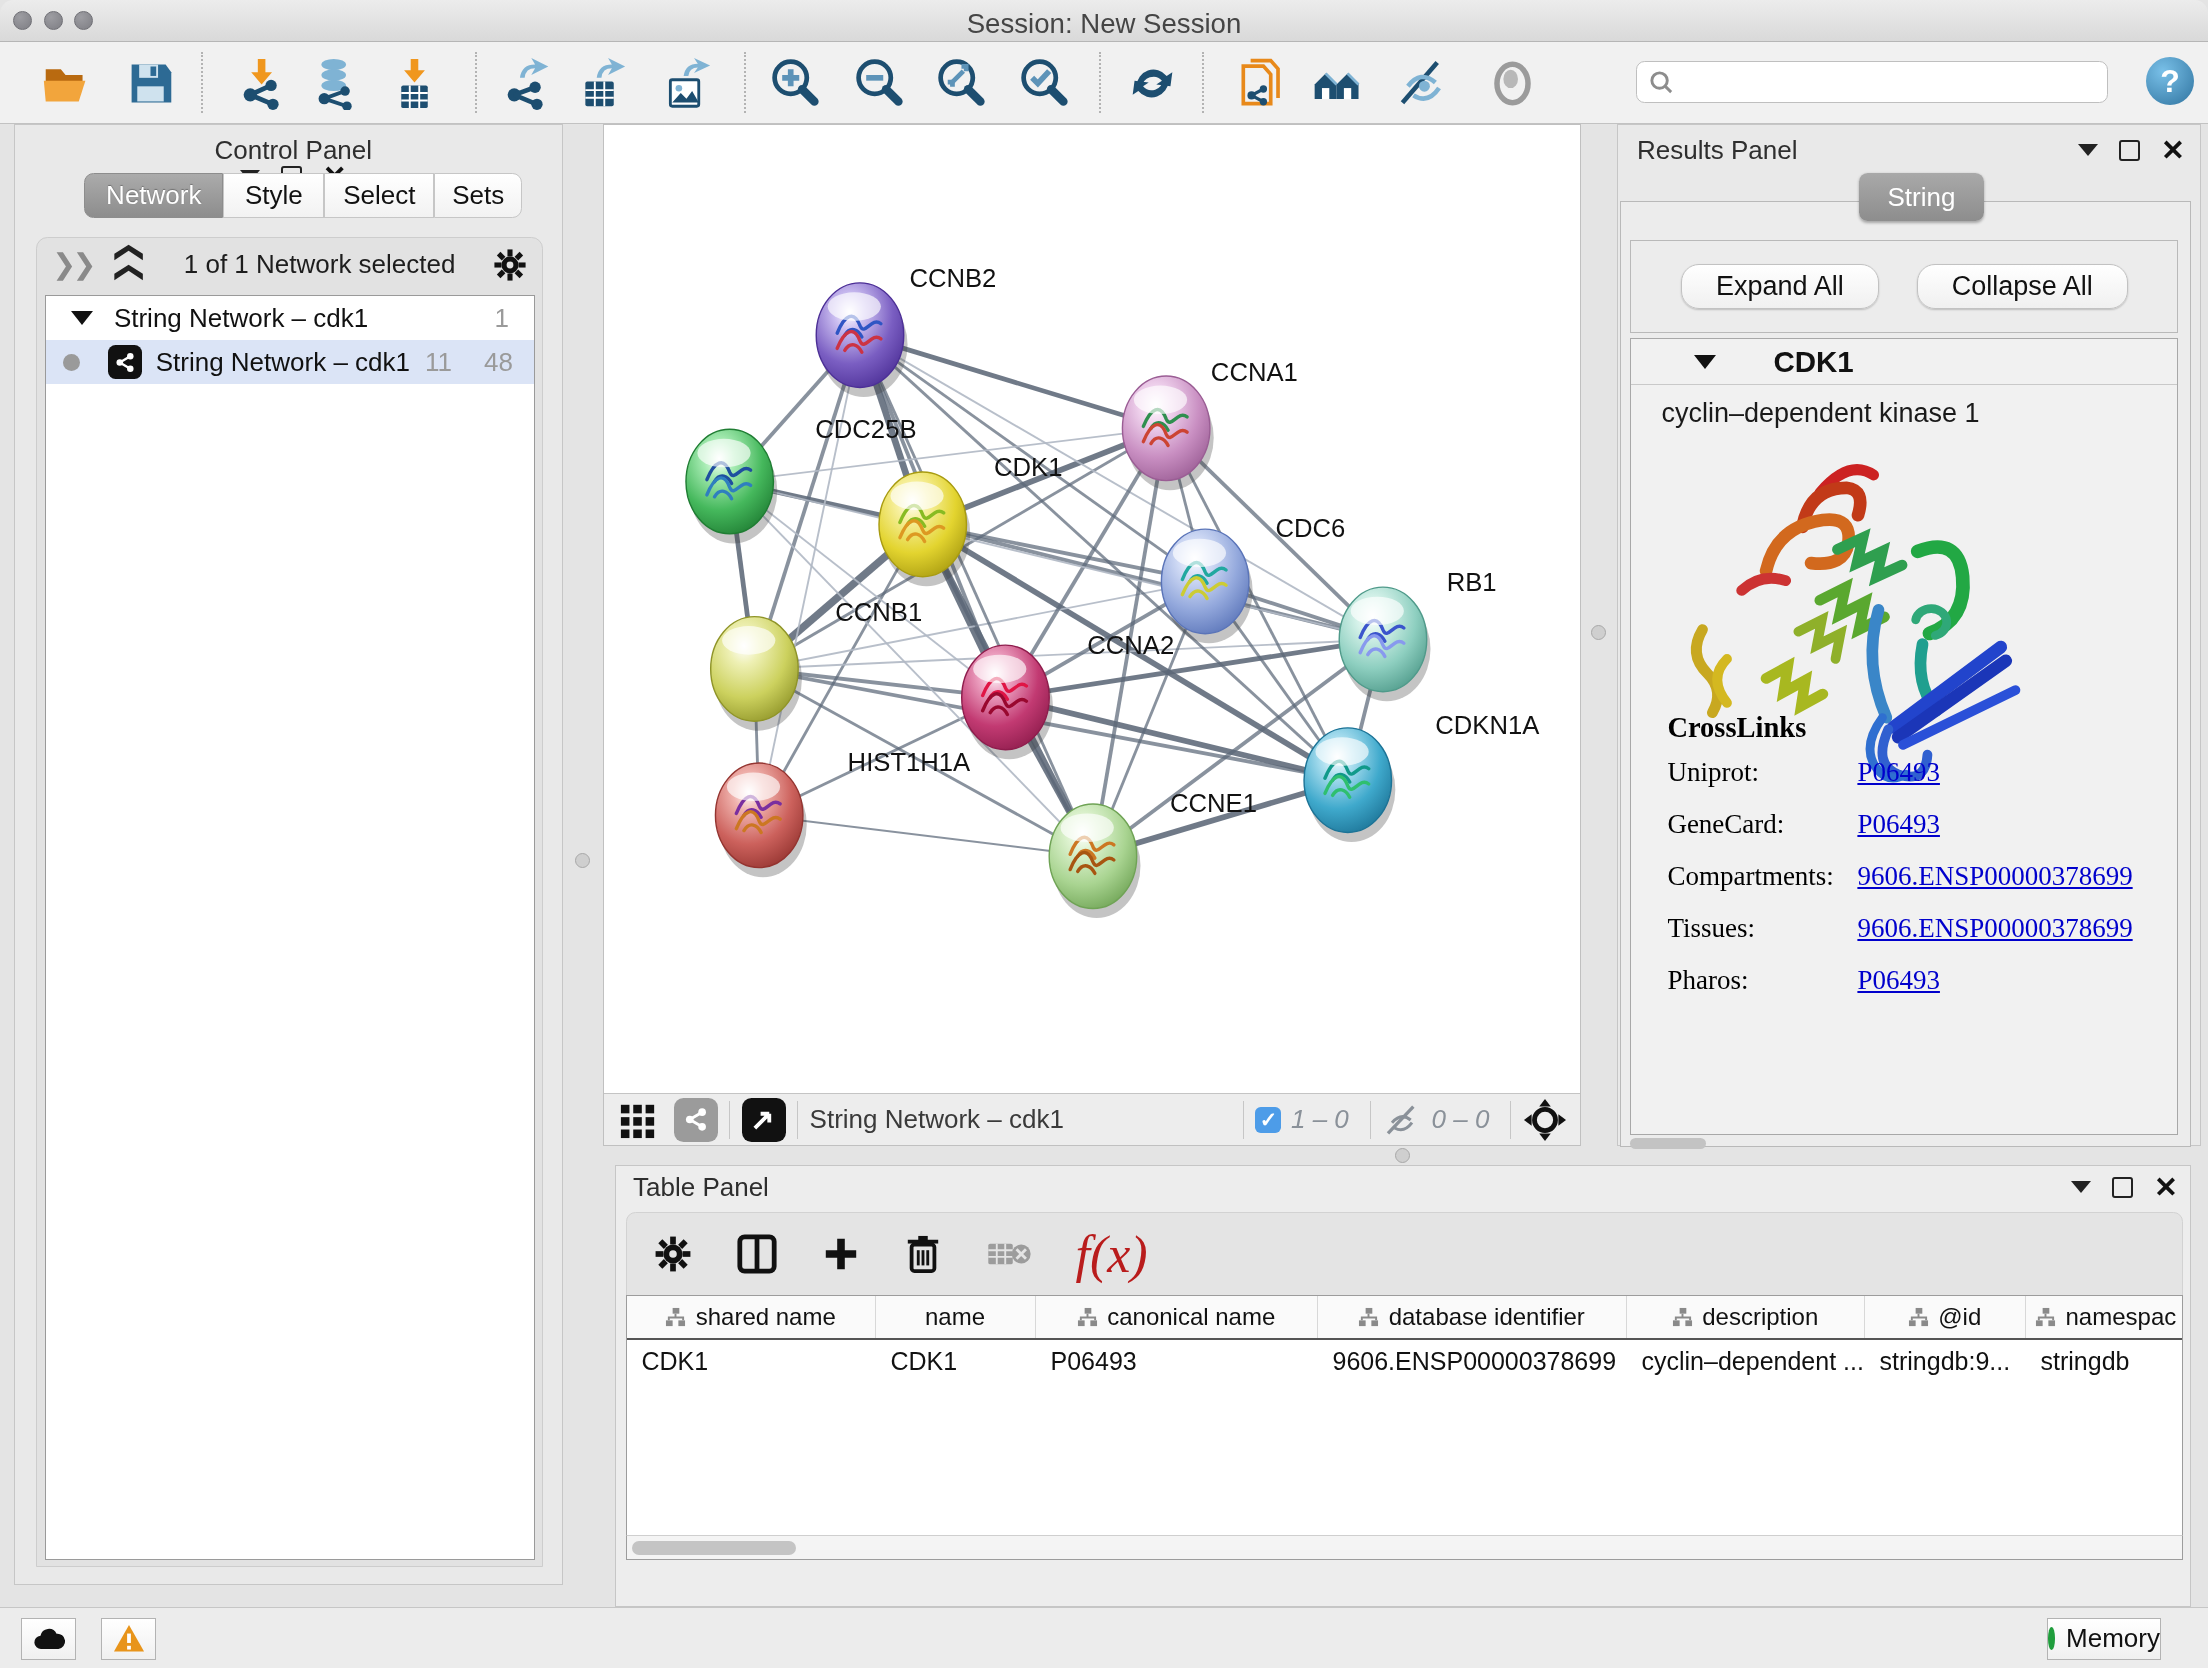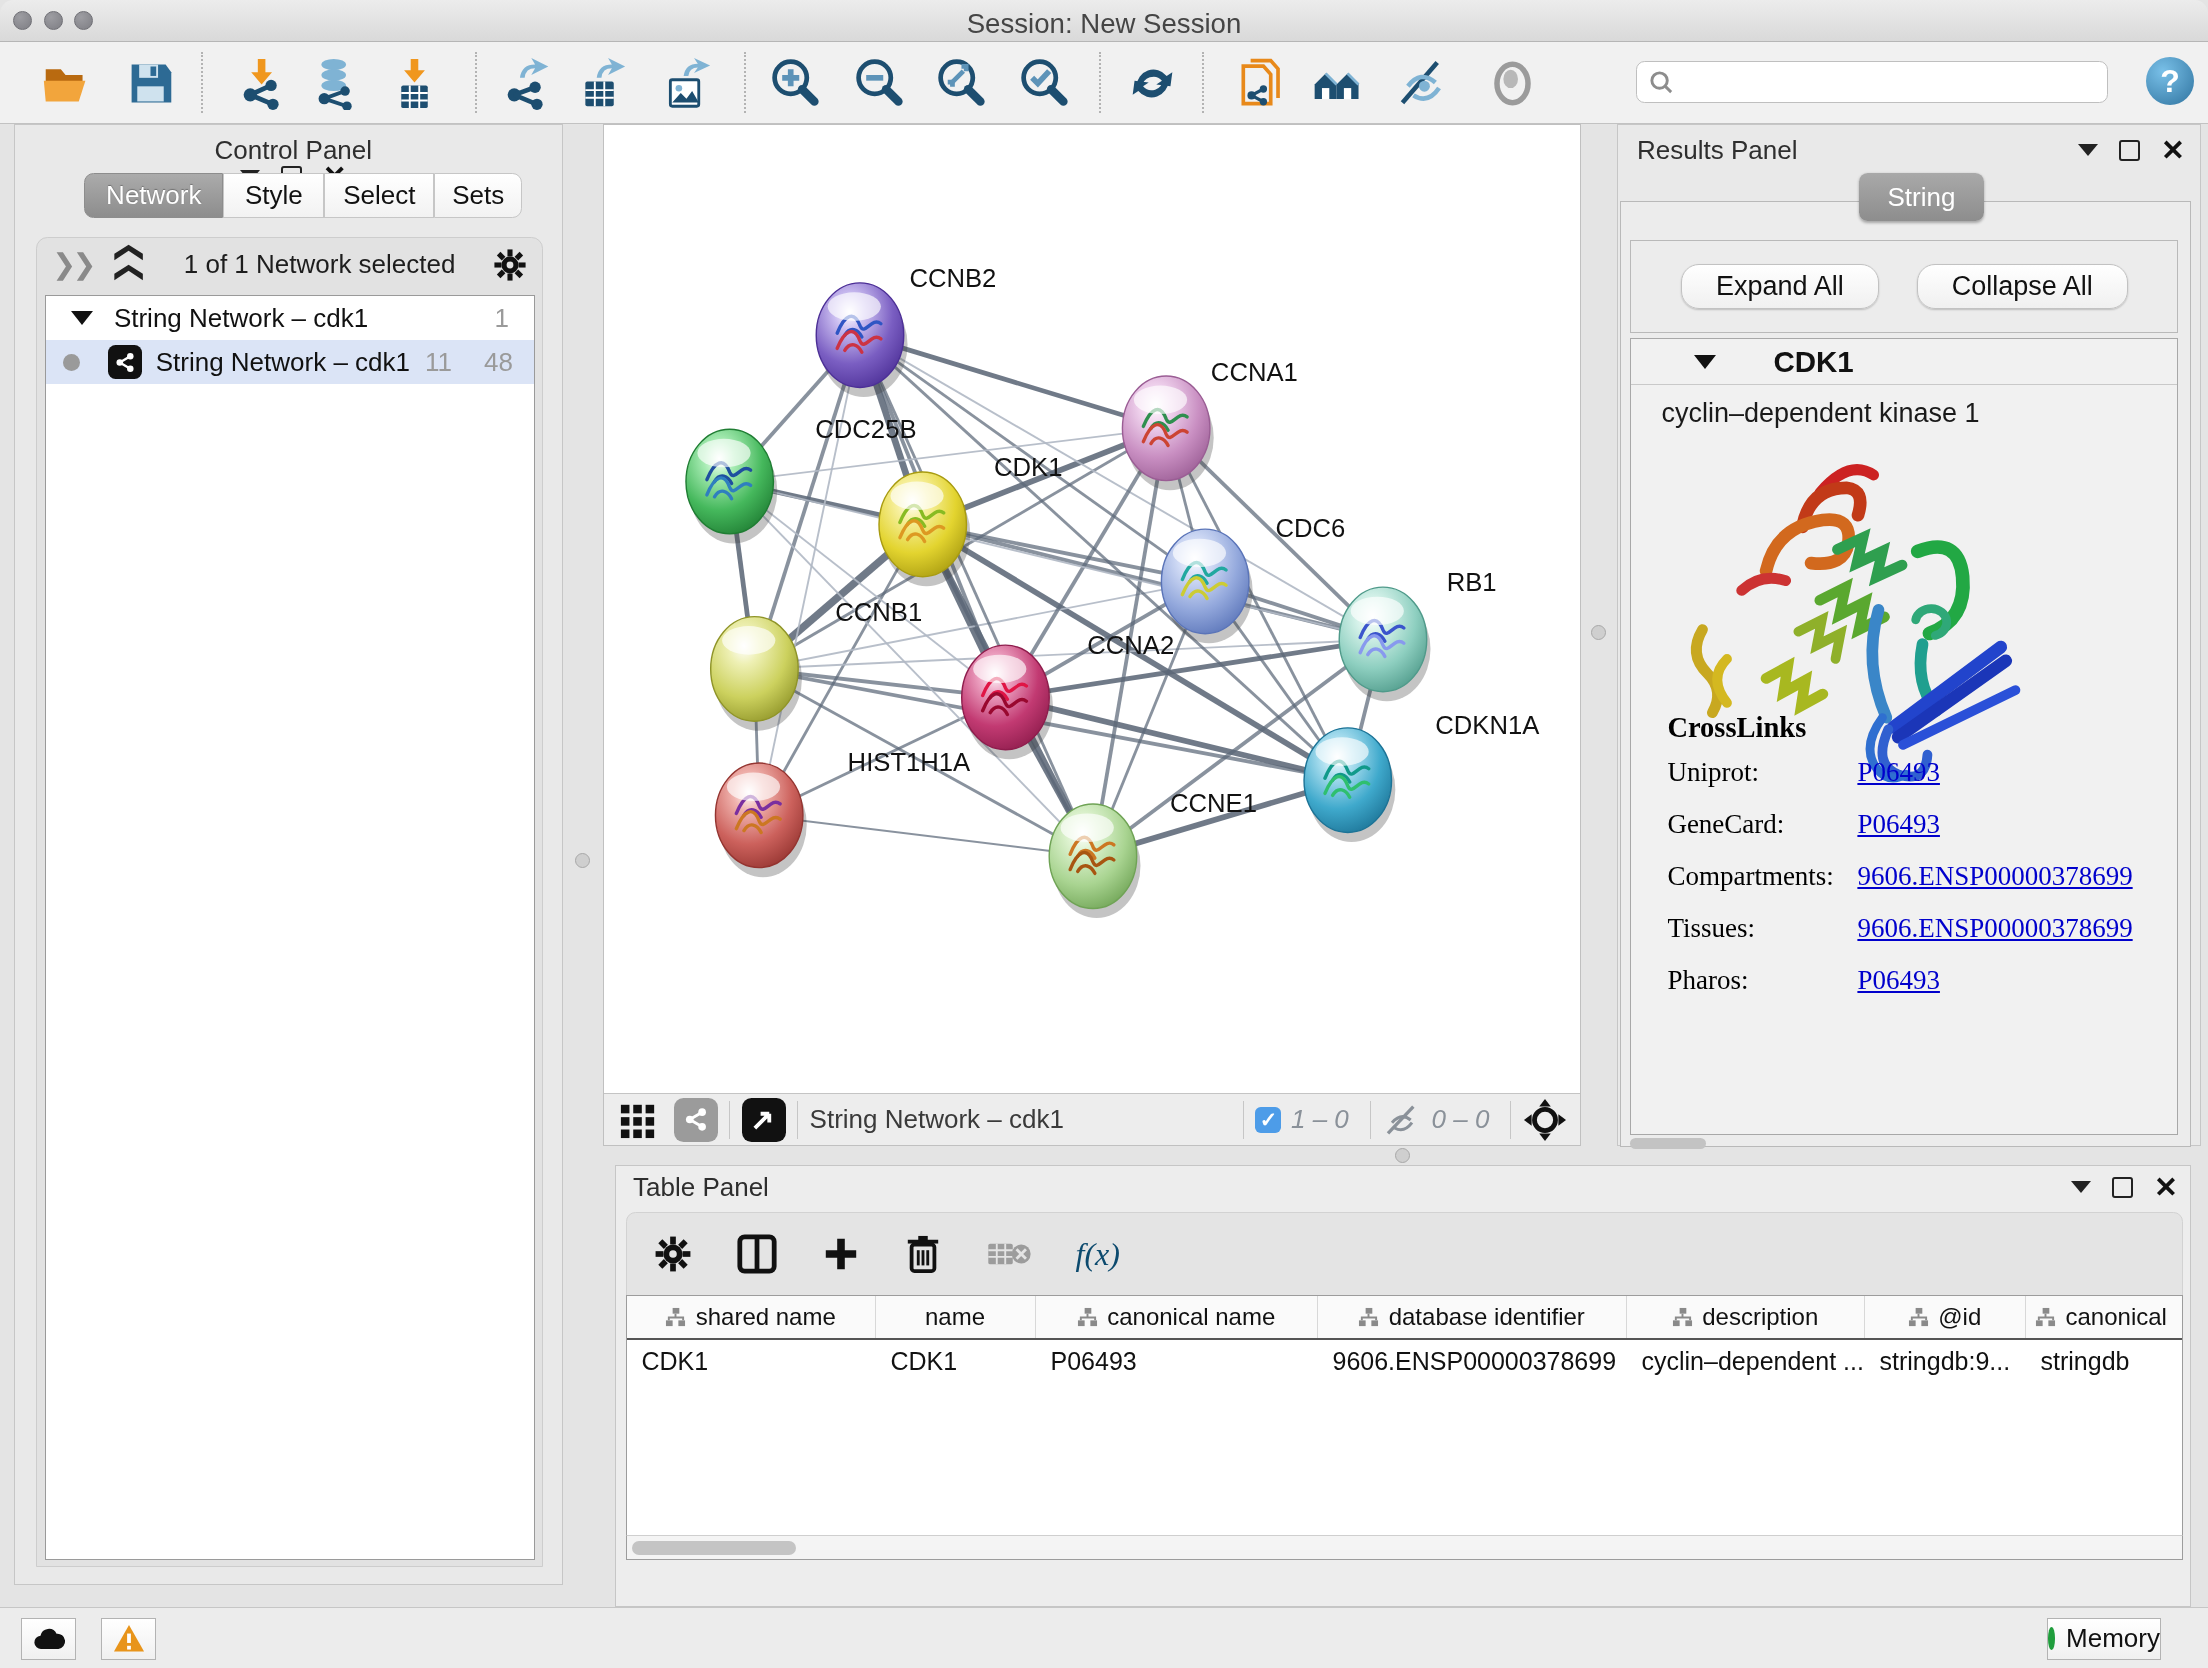--- a/index.html
+++ b/index.html
@@ -88,21 +88,21 @@
   .cl-row { display:flex; margin-bottom:21px; }
   .cl-label { width:190px; font-size:27px; color:#000; }
   .cl-link { font-size:27px; color:#0000cc; text-decoration:underline; }
   .rp-scroll-thumb { left:9.5px; top:936px; width:76px; height:11.4px; background:#c3c3c3; border-radius:5.7px; }
 
   
   .table-panel { left:615px; top:1165px; width:1576px; height:442px; background:#ededed; border:1px solid #c6c6c6; }
   .tp-header { left:17px; top:5.7px; width:1545px; display:flex; justify-content:space-between; align-items:center; }
   .tp-toolbar { left:9.5px; top:46px; width:1557px; height:84px; background:#e4e4e4; border:1px solid #d2d2d2; border-radius:9.5px 9.5px 0 0;
     display:flex; align-items:center; gap:44px; padding-left:27px; }
-  .fx { font-family:"Liberation Serif", serif; font-style:italic; font-size:32px; color:#0c4a6e; }
+  .fx { font-family:"Liberation Serif", serif; font-style:italic; font-size:52px; color:#b91c1c; }
   .tp-table { left:9.5px; top:129px; width:1557px; height:240px; background:#fff; border:1px solid #9c9c9c; border-bottom:none; }
   .thead { display:flex; height:44px; background:#fafafa; border-bottom:2.9px solid #555; }
   .th { display:flex; align-items:center; justify-content:center; gap:9.5px; font-size:24px; color:#111; border-right:1px solid #d8d8d8; }
   .trow { display:flex; height:42px; align-items:center; font-size:25px; color:#111; }
   .td { padding-left:15px; overflow:hidden; white-space:nowrap; }
   .tp-scrollrow { left:9.5px; top:369px; width:1557px; height:25px; background:#f4f4f4; border:1px solid #9c9c9c; border-top:1px solid #cfcfcf; }
   .tp-thumb { left:5.7px; top:4.8px; width:164px; height:14.3px; background:#c4c4c4; border-radius:7.6px; }
   .tp-tabs { left:509px; top:403px; }
   .tp-tabs .tab { padding:0 25px; height:38px; font-size:26px; }
   .tp-tabs .tab:first-child { border-radius:8.6px 0 0 8.6px; }
@@ -807,21 +807,21 @@
         </div>
       <div class="th" style="flex:1; border-right:none; justify-content:flex-start; padding-left:9.5px;">
           <svg width="21" height="21" viewBox="0 0 22 22">
             <g fill="#8a8a8a">
               <rect x="8" y="1" width="7" height="6"></rect>
               <rect x="1" y="14" width="7" height="6"></rect>
               <rect x="14" y="14" width="7" height="6"></rect>
               <path d="M11 7 v4 M4 14 v-3 h15 v3" stroke="#8a8a8a" stroke-width="2" fill="none"></path>
             </g>
           </svg>
-          <span>canonical</span>
+          <span>namespac</span>
         </div>
     </div>
     <div class="trow">
       <div class="td" style="width:249px;">CDK1</div>
       <div class="td" style="width:160px;">CDK1</div>
       <div class="td" style="width:282px;">P06493</div>
       <div class="td" style="width:309px;">9606.ENSP00000378699</div>
       <div class="td" style="width:238px;">cyclin–dependent ...</div>
       <div class="td" style="width:161px;">stringdb:9...</div>
       <div class="td" style="flex:1;">stringdb</div>

